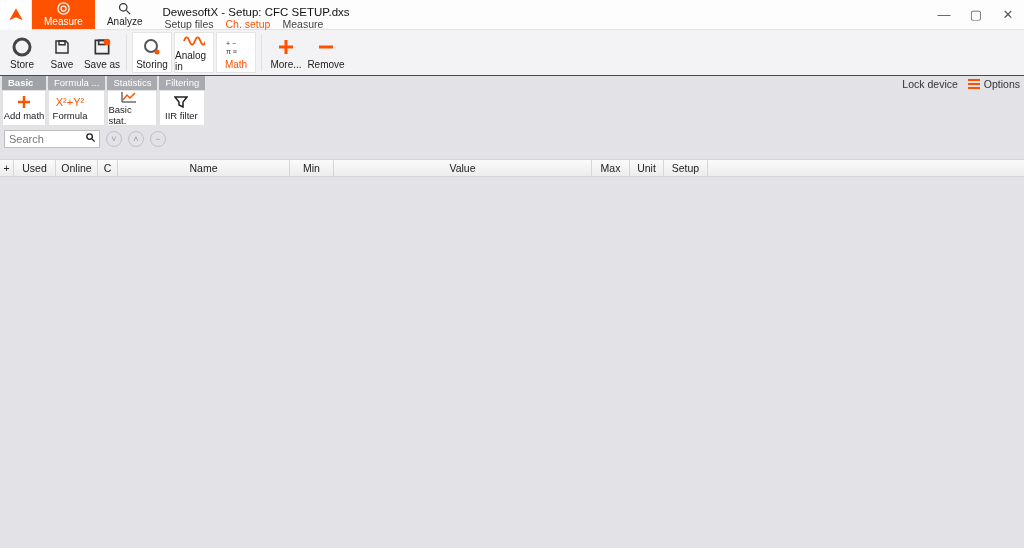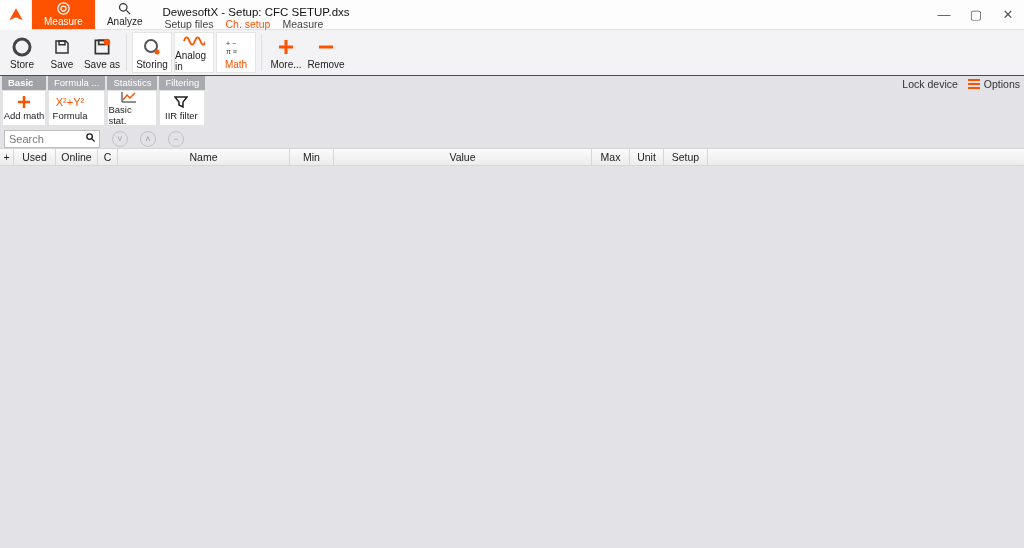--- a/index.html
+++ b/index.html
@@ -35,21 +35,21 @@
   
   .subgroup { display: flex; align-items: flex-start; padding: 0 0 0 2px; gap: 2px; background: #e3e3e7; }
   .subcol { display: flex; flex-direction: column; }
   .subhdr { height: 14px; font-size: 9.5px; padding: 1px 6px; color: #fff; background: #a8aab0; }
   .subhdr.active { background: #9fa3a8; font-weight: bold; }
   .subbody { display: flex; background: #fff; border: 1px solid #e2e2e2; }
   .sbtn { width: 42px; height: 34px; display: flex; flex-direction: column; align-items: center; justify-content: center; gap: 1px; cursor: pointer; font-size: 9.5px; color: #222; }
   .sbtn .si { height: 14px; display: flex; align-items: center; justify-content: center; }
 
   
-  .searchrow { display: flex; align-items: center; gap: 12px; padding: 4px 4px 0 4px; }
+  .searchrow { display: flex; align-items: center; gap: 6px; padding: 4px 4px 11px 4px; }
   .searchbox { position: relative; }
   .searchbox input { width: 96px; height: 18px; border: 1px solid #bdbdbd; padding: 0 20px 0 4px; font-size: 11px; color: #888; background: #fff; }
   .searchbox .mag { position: absolute; right: 4px; top: 2px; font-size: 11px; color: #333; }
   .circ { width: 16px; height: 16px; border: 1px solid #c2c2c6; border-radius: 50%; display: flex; align-items: center; justify-content: center; font-size: 9px; color: #9a9aa0; cursor: pointer; }
 
   
   .tblhead { display: flex; height: 18px; background: linear-gradient(#fbfbfb,#ececec); border-top: 1px solid #d6d6d6; border-bottom: 1px solid #d6d6d6; font-size: 10.5px; color: #222; }
   .th { border-right: 1px solid #d6d6d6; display: flex; align-items: center; justify-content: center; padding: 0 4px; }
 
   svg { display: block; }

